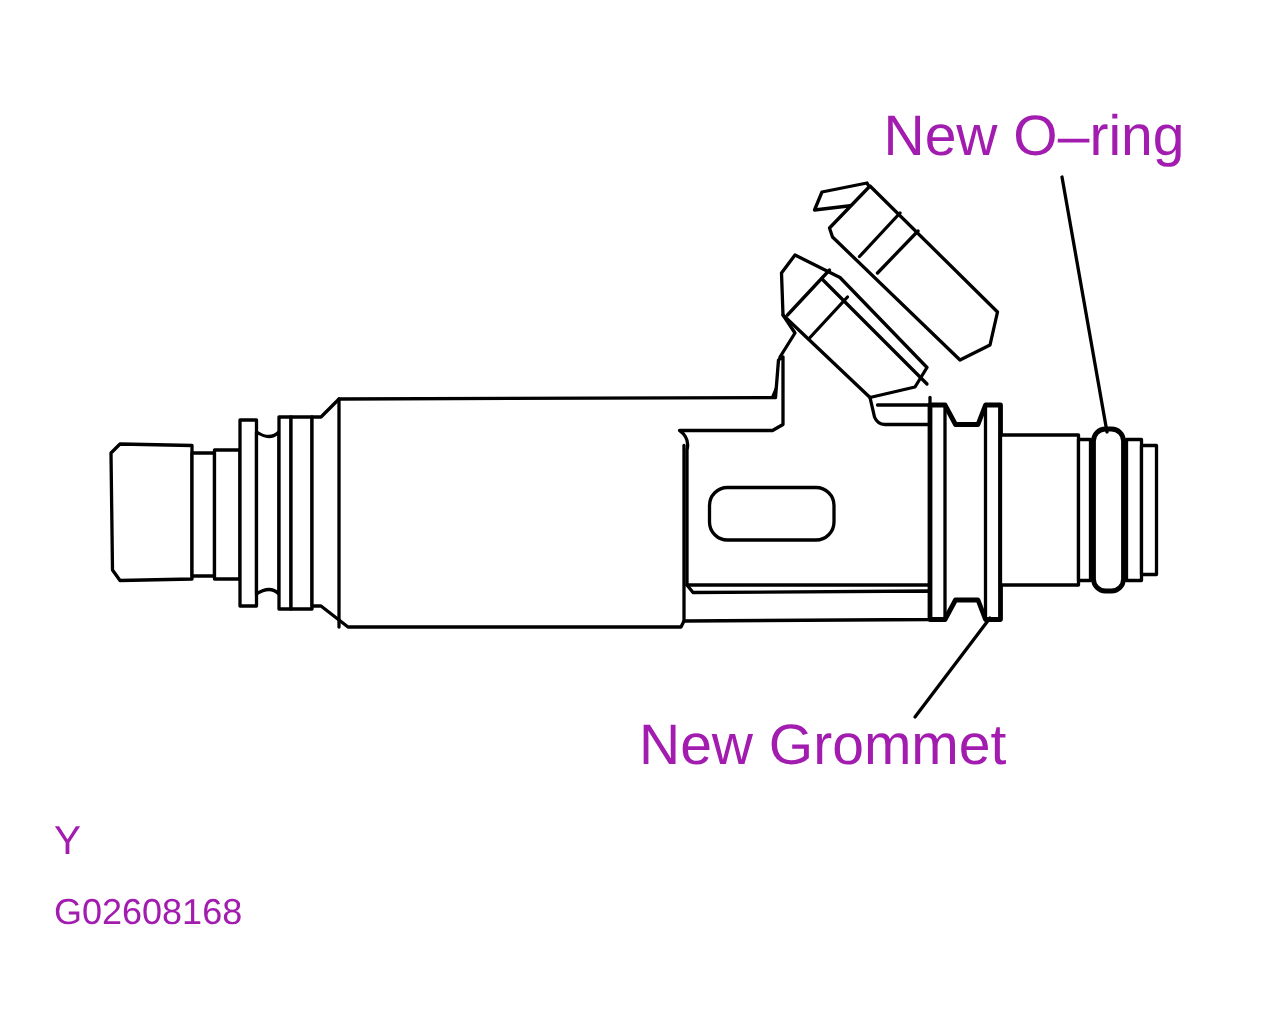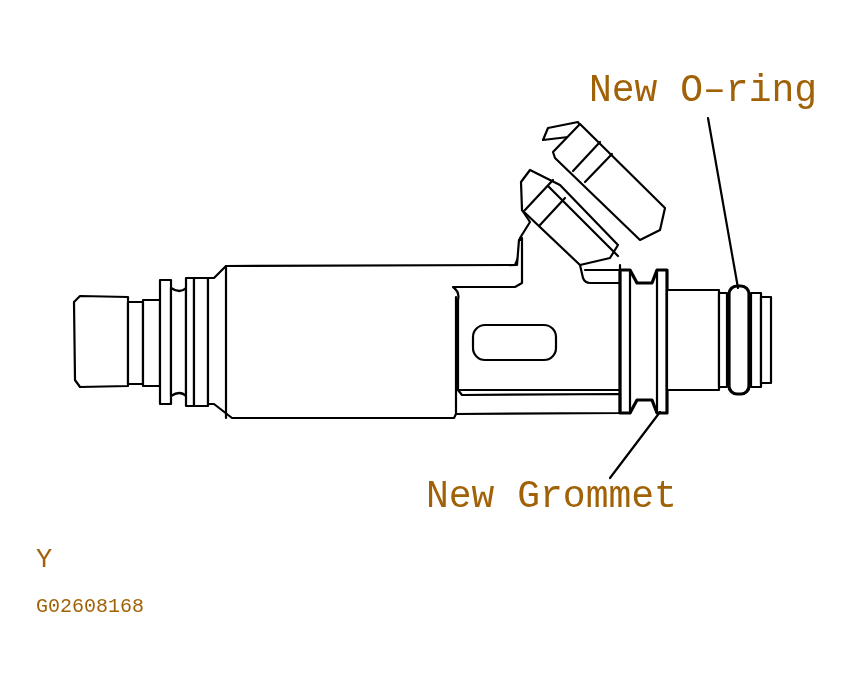--- a/index.html
+++ b/index.html
@@ -1,22 +1,22 @@
 <!DOCTYPE html>
 <html><head>
 <meta charset="utf-8">
 <style>
   html, body { margin: 0; padding: 0; background: #ffffff; }
   body { width: 844px; height: 690px; position: relative; overflow: hidden; font-family: "Liberation Sans", sans-serif; color: #000; }
   .canvas { position: absolute; left: 0; top: 0; width: 844px; height: 690px; }
-  .label { position: absolute; font-family: Liberation Mono, monospace; color: #a16207; white-space: nowrap; line-height: 1; }
+  .label { position: absolute; font-family: Liberation Sans, sans-serif; color: #a21caf; white-space: nowrap; line-height: 1; }
   .lbl-oring { left: 589px; top: 72px; font-size: 38px; }
   .lbl-grommet { left: 426px; top: 478px; font-size: 38px; }
   .lbl-view { left: 36px; top: 547px; font-size: 27px; }
-  .lbl-code { left: 36px; top: 597px; font-size: 20px; }
+  .lbl-code { left: 36px; top: 597px; font-size: 24px; }
   svg .s { fill: none; stroke: #000; stroke-width: 2.2; stroke-linejoin: round; stroke-linecap: round; }
   svg .t { fill: none; stroke: #000; stroke-width: 3.2; stroke-linejoin: round; }
   svg .f { fill: #fff; stroke: #000; stroke-width: 2.2; stroke-linejoin: round; }
 </style>
 </head>
 <body>
 
 <div class="canvas">
   <svg width="844" height="690" viewBox="0 0 844 690">
 

